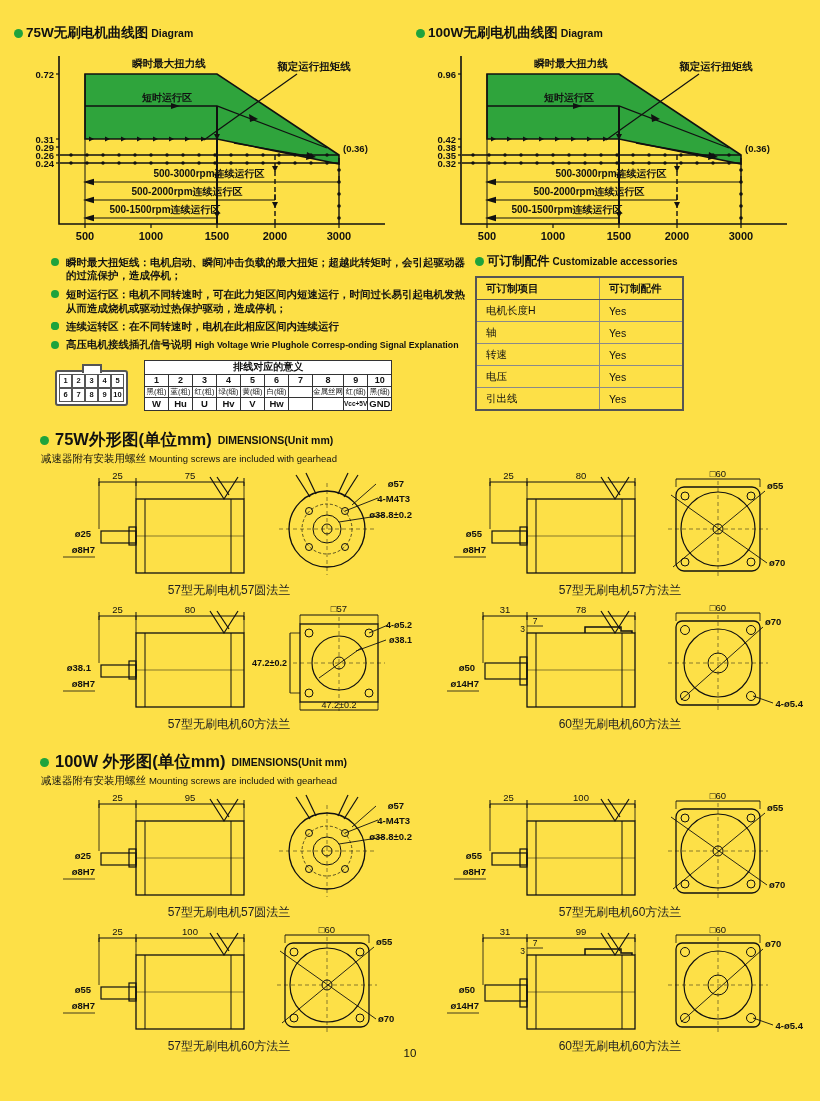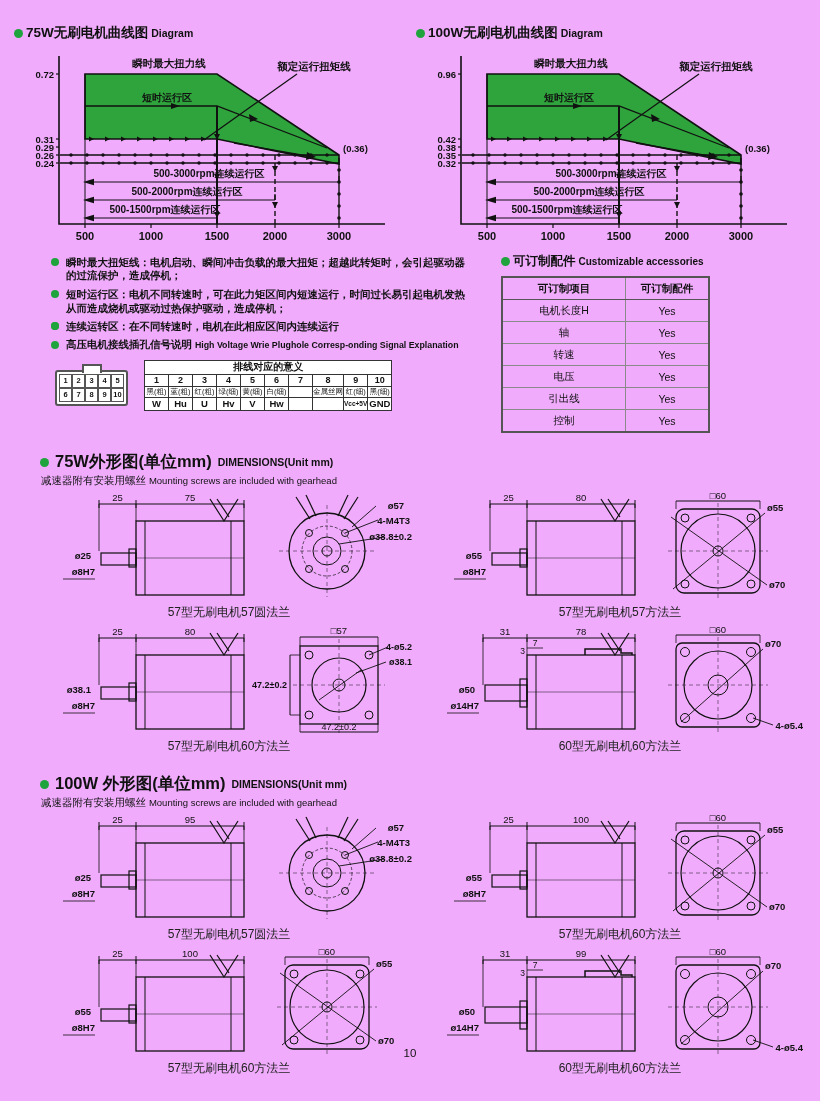--- a/index.html
+++ b/index.html
@@ -1,16 +1,16 @@
 <!DOCTYPE html>
 <html><head>
 <meta charset="utf-8">
 <style>
   html,body{margin:0;padding:0;background:#ffffff;}
-  .page{position:relative;width:820px;height:1101px;background:#f0abfc;box-sizing:border-box;
+  .page{position:relative;width:820px;height:1101px;background:#fde047;box-sizing:border-box;
         font-family:"Liberation Sans","DejaVu Sans",sans-serif;color:#111;overflow:hidden;}
   
   .charts-row{display:flex;padding:24px 6px 0 14px;gap:10px;}
   .chart-block{width:392px;}
   .chart-title{display:flex;align-items:center;gap:3px;font-size:13.5px;font-weight:bold;margin:0 0 2px 0;}
   .chart-title .en{font-size:10.5px;}
   .dot{width:9px;height:9px;border-radius:50%;display:inline-block;flex:0 0 auto;}
   .torque{width:382px;height:205px;display:block;}
   svg text{font-family:"Liberation Sans","DejaVu Sans",sans-serif;}
   
@@ -25,21 +25,21 @@
   .plug-grid{display:grid;grid-template-columns:repeat(5,13px);}
   .plug-cell{border:1px solid #555;height:12px;font-size:7.5px;font-weight:bold;display:flex;align-items:center;justify-content:center;}
   .wiring-table{border-collapse:collapse;background:#fff;}
   .wiring-table td{border:1px solid #333;text-align:center;padding:1px 0;min-width:23px;line-height:1.05;}
   .wt-title{font-size:10px;font-weight:bold;padding:1px 4px !important;}
   .wt-num td,.wt-num{font-size:9px;font-weight:bold;}
   .wt-color{font-size:7.5px;}
   .wt-sig{font-size:9.5px;font-weight:bold;}
   .wt-sig-sm{font-size:6.5px;font-weight:bold;}
   
-  .acc-col{margin-left:26px;text-align:center;}
+  .acc-col{}
   .acc-title{display:flex;align-items:center;gap:3px;font-size:12.5px;font-weight:bold;margin:2px 0 6px 0;}
   .acc-title .en{font-size:10px;}
   .acc-table{border-collapse:collapse;border:2px solid #555;}
   .acc-table td{border:1px solid #8a8a8a;font-size:10.5px;padding:3.5px 9px;}
   .acc-table td:first-child{width:104px;}
   .acc-table td:last-child{width:64px;}
   .acc-head td{font-weight:600;border-bottom:1.5px solid #555;}
   
   .dims{padding:6px 4px 0 40px;}
   .sec-head{display:flex;align-items:center;gap:6px;margin:12px 0 0 0;}
@@ -378,24 +378,20 @@
               <td>Yes</td>
             </tr>
             <tr>
               <td>电压</td>
               <td>Yes</td>
             </tr>
             <tr>
               <td>引出线</td>
               <td>Yes</td>
             </tr>
-            <tr>
-              <td>控制</td>
-              <td>Yes</td>
-            </tr>
           </tbody>
         </table>
     </div>
   </div>
 
   <section class="dims">
     <h2 class="sec-head">
       <span class="dot" style="background: rgb(31, 163, 60);"></span>
       <span class="zh">75W外形图(单位mm)</span>
       <span class="en">DIMENSIONS(Unit mm)</span>

